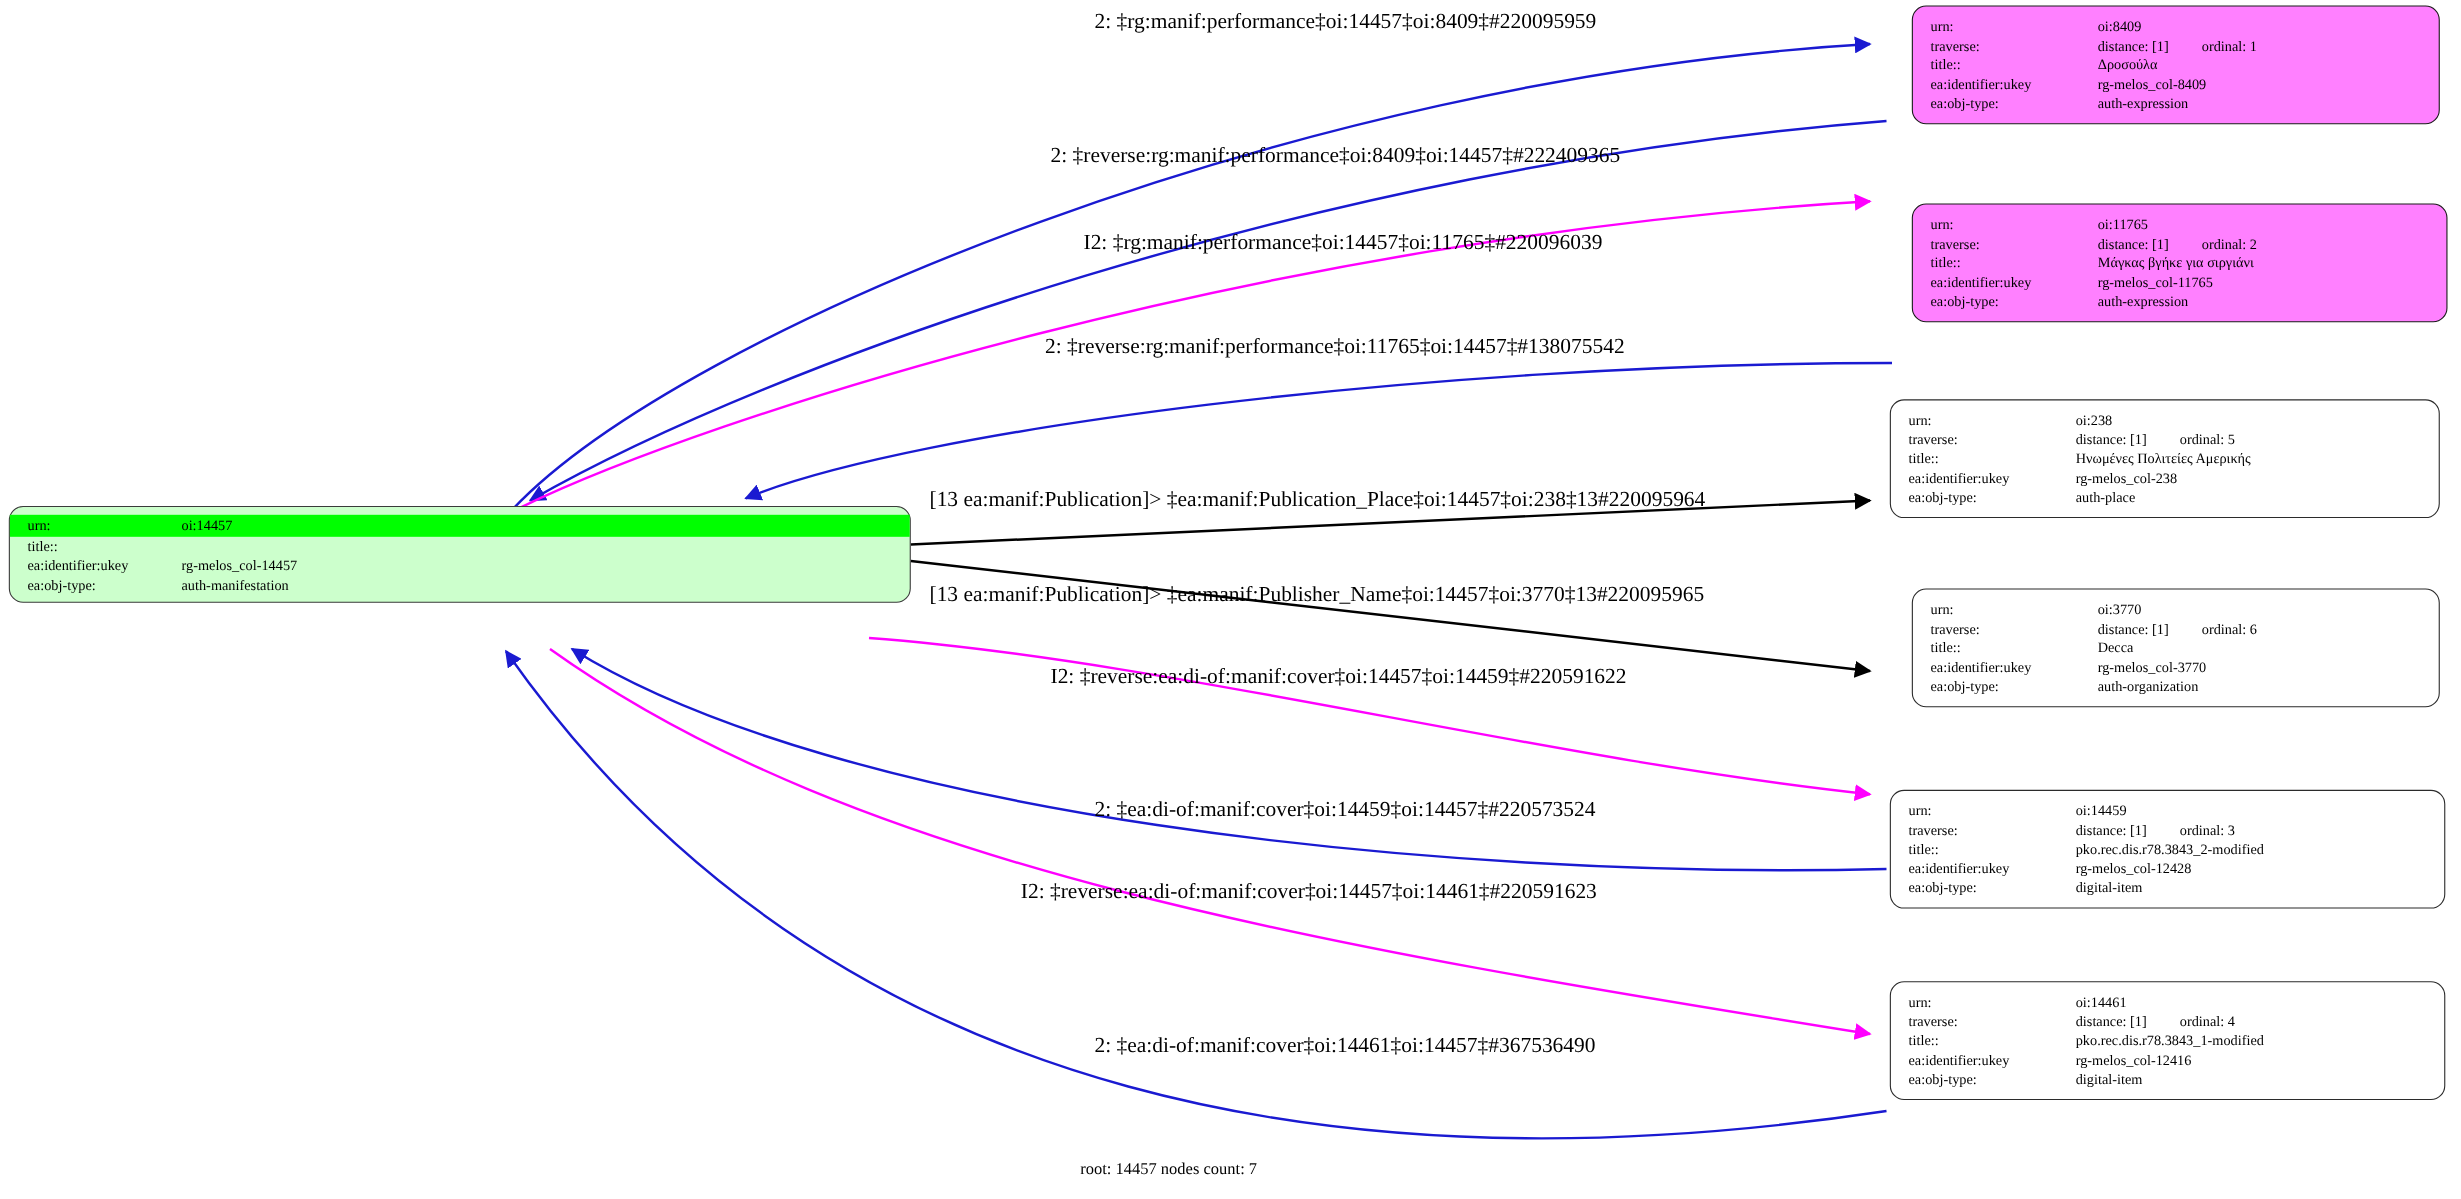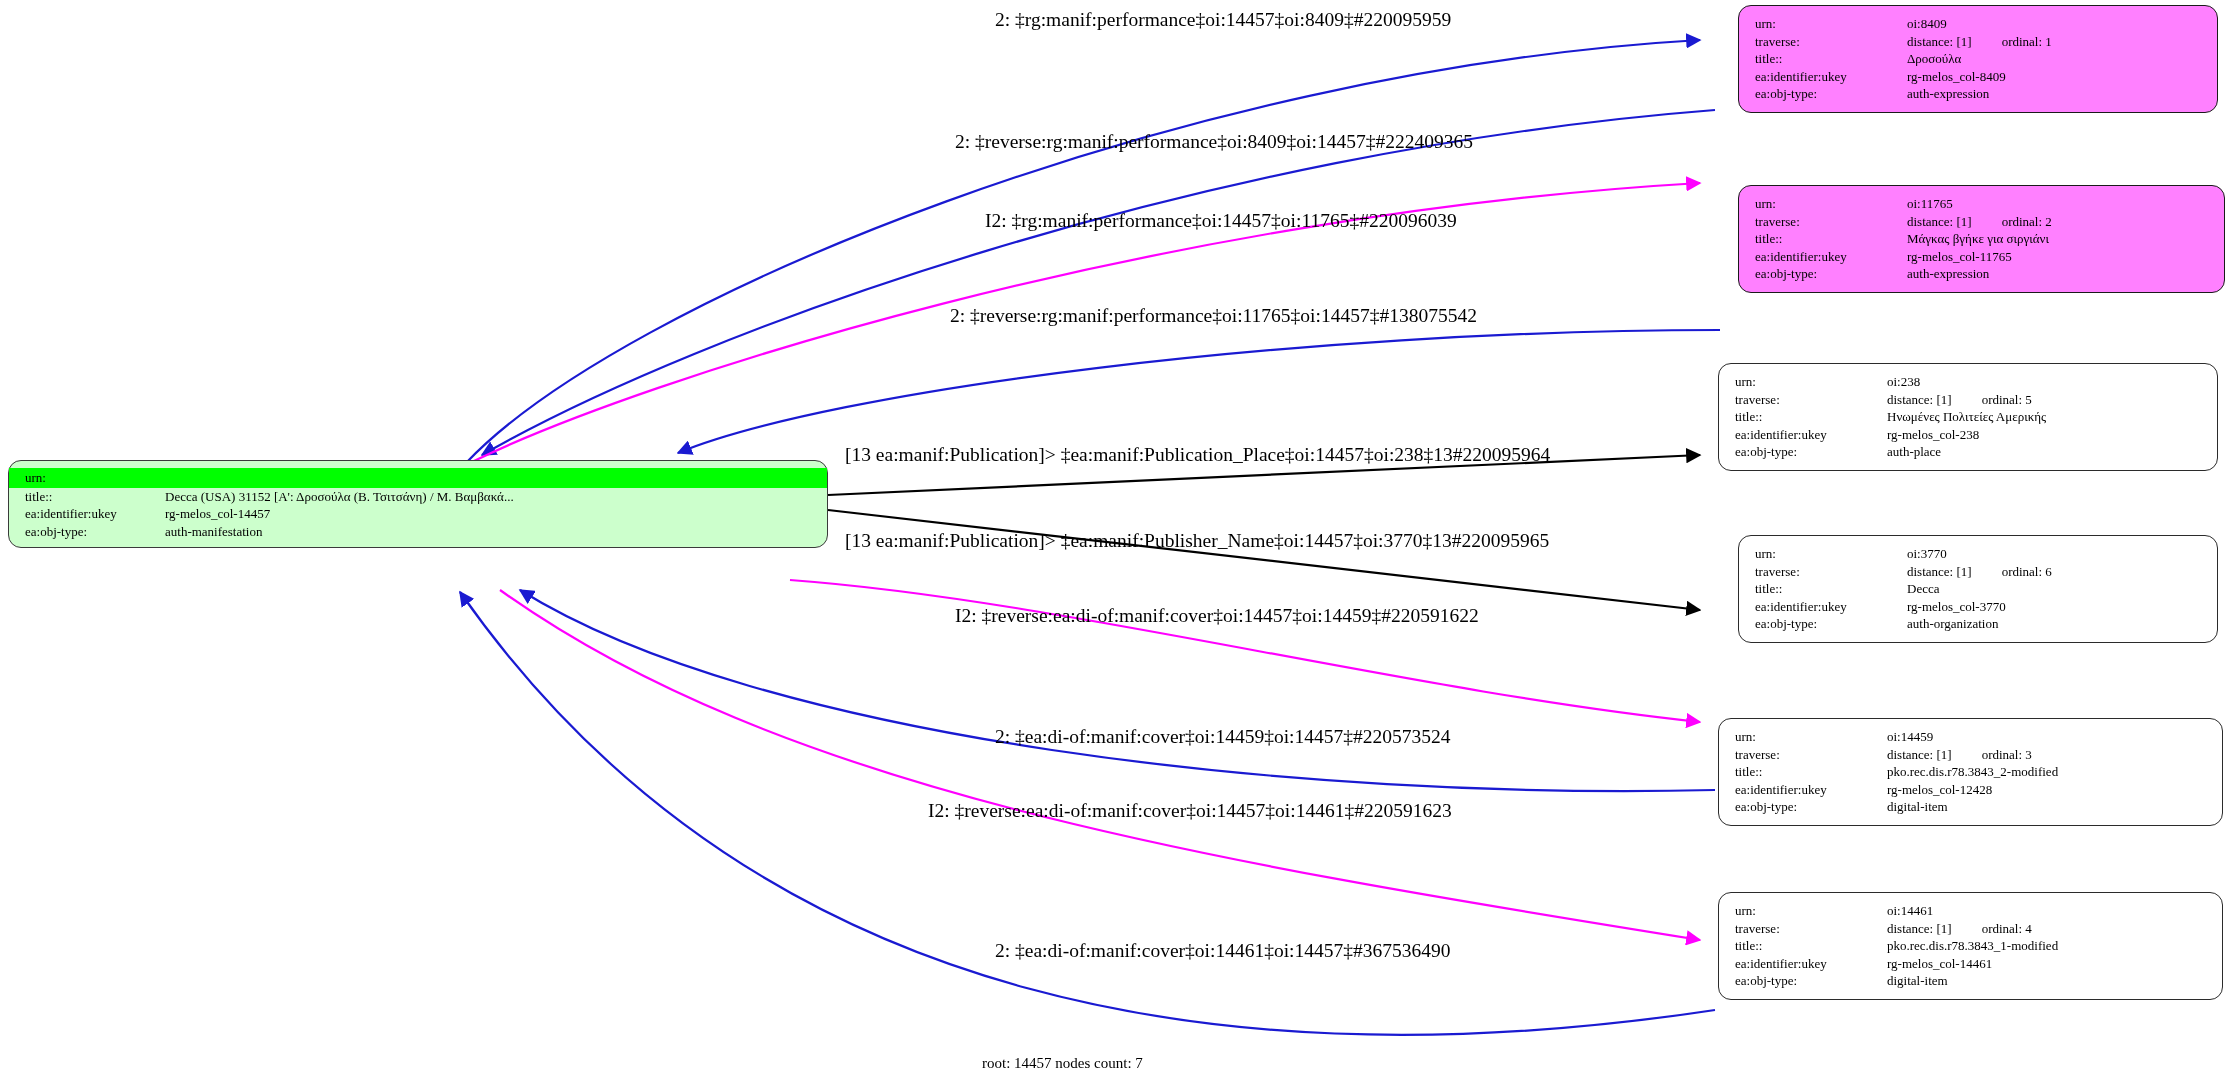--- a/index.html
+++ b/index.html
@@ -160,24 +160,24 @@
 
   <div class="edge-label" style="left:928px; top:801px;">I2: ‡reverse:ea:di-of:manif:cover‡oi:14457‡oi:14461‡#220591623</div>
 
   <div class="edge-label" style="left:995px; top:941px;">2: ‡ea:di-of:manif:cover‡oi:14461‡oi:14457‡#367536490</div>
 
   <div class="caption" style="left:982px; top:1055px;">root: 14457 nodes count: 7</div>
 
   <div class="node root" style="left:8px; top:460px; width:820px;">
     <div class="node-row highlight">
       <span class="node-key">urn:</span>
-    </div>
-    <div class="node-row">
-      <span class="node-key">title::</span>
-      <span class="node-val">Decca (USA) 31152 [Α': Δροσούλα (Β. Τσιτσάνη) / Μ. Βαμβακά...</span>
+      <span class="node-val">oi:14457</span>
+    </div>
+    <div class="node-row">
+      <span class="node-key">title::</span>
     </div>
     <div class="node-row">
       <span class="node-key">ea:identifier:ukey</span>
       <span class="node-val">rg-melos_col-14457</span>
     </div>
     <div class="node-row">
       <span class="node-key">ea:obj-type:</span>
       <span class="node-val">auth-manifestation</span>
     </div>
   </div>
@@ -317,21 +317,21 @@
       <span class="node-val">
         <span class="traverse-val">distance: [1]</span><span class="traverse-ordinal">ordinal: 4</span>
       </span>
     </div>
     <div class="node-row">
       <span class="node-key">title::</span>
       <span class="node-val">pko.rec.dis.r78.3843_1-modified</span>
     </div>
     <div class="node-row">
       <span class="node-key">ea:identifier:ukey</span>
-      <span class="node-val">rg-melos_col-14461</span>
+      <span class="node-val">rg-melos_col-12416</span>
     </div>
     <div class="node-row">
       <span class="node-key">ea:obj-type:</span>
       <span class="node-val">digital-item</span>
     </div>
   </div>
 
 </div>
 
 </body></html>

